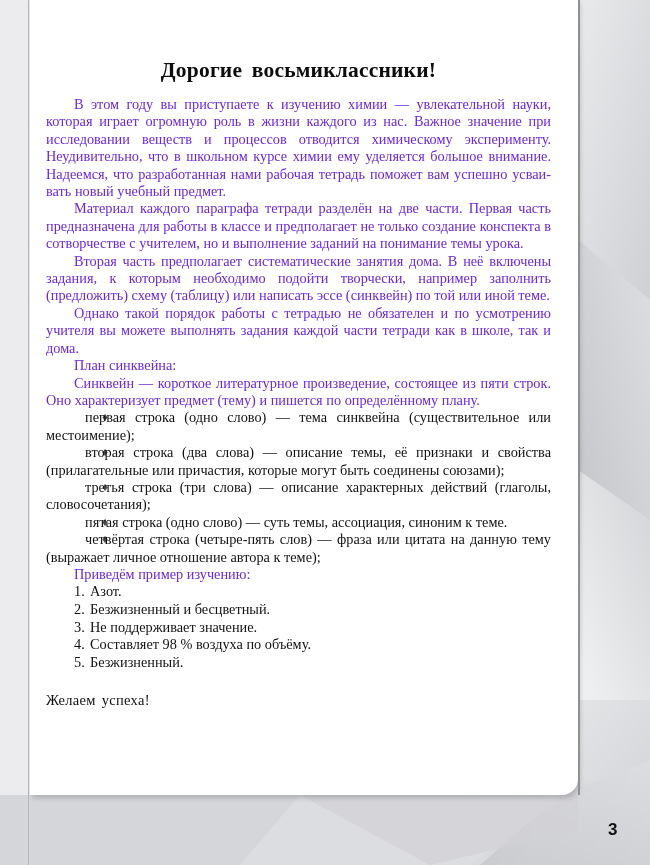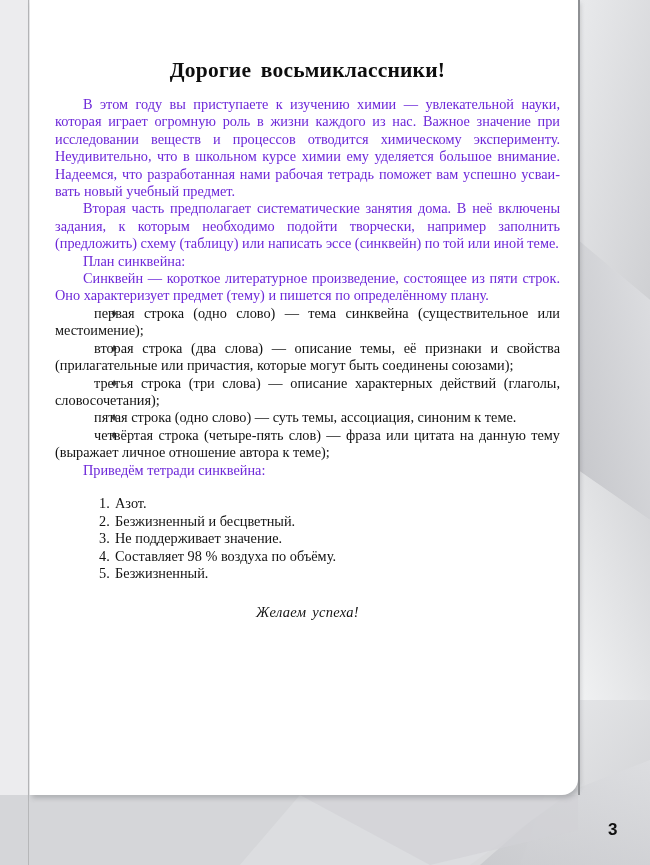--- a/index.html
+++ b/index.html
@@ -55,21 +55,21 @@
     left: 578px;
     top: 0;
     width: 2px;
     height: 795px;
     background: #8e9093;
     z-index: 4;
   }
 
   #content {
     position: absolute;
-    left: 25px;
+    left: 16px;
     top: 58px;
     width: 505px;
   }
 
   #doc-title {
     font-size: 21.5px;
     font-weight: bold;
     text-align: center;
     letter-spacing: 0.2px;
     word-spacing: 4px;
@@ -104,40 +104,38 @@
   ul.plan-list li .bullet-diamond {
     display: inline-block;
     width: 11px;
     color: #4a4a4a;
     font-size: 12px;
     vertical-align: 1px;
   }
 
   ol.example-list {
     list-style: none;
-    margin: 16px;
+    margin: 0;
     padding: 0;
   }
   ol.example-list li {
     font-size: 14.3px;
     line-height: 17.6px;
     margin: 0;
     padding: 0 0 0 28px;
     color: #121212;
     white-space: nowrap;
   }
   ol.example-list li .num {
     display: inline-block;
     min-width: 16px;
   }
 
   #closing-line {
     font-size: 14.5px;
-    font-style: italic;
-    text-align: center;
     margin: 21px 0 0 0;
     letter-spacing: 0.3px;
     word-spacing: 2px;
     color: #121212;
   }
 
   #page-number {
     position: absolute;
     left: 608px;
     top: 820px;
@@ -180,34 +178,36 @@
 
 <div id="fold-line"></div>
 <div id="sheet-right-edge"></div>
 
 <div id="page-sheet">
   <div id="content">
 
     <h1 id="doc-title">Дорогие  восьмиклассники!</h1>
 
     <p class="body-par">В этом году вы приступаете к изучению химии — увлекатель­ной науки, которая играет огромную роль в жизни каждого из нас. Важное значение при исследовании веществ и процессов от­водится химическому эксперименту. Неудивительно, что в школь­ном курсе химии ему уделяется большое внимание. Надеемся, что разработанная нами рабочая тетрадь поможет вам успешно усваи­вать новый учебный предмет.</p>
+    <p class="body-par">Материал каждого параграфа тетради разделён на две части. Первая часть предназначена для работы в классе и предполагает не только создание конспекта в сотворчестве с учителем, но и вы­полнение заданий на понимание темы урока.</p>
     <p class="body-par">Вторая часть предполагает систематические занятия дома. В неё включены задания, к которым необходимо подойти творче­ски, например заполнить (предложить) схему (таблицу) или напи­сать эссе (синквейн) по той или иной теме.</p>
+    <p class="body-par">Однако такой порядок работы с тетрадью не обязателен и по усмотрению учителя вы можете выполнять задания каждой части тетради как в школе, так и дома.</p>
     <p class="body-par">План синквейна:</p>
 
     <p class="body-par">Синквейн — короткое литературное произведение, состоящее из пяти строк. Оно характеризует предмет (тему) и пишется по определённому плану.</p>
 
     <ul class="plan-list">
       <li><span class="bullet-diamond">♦</span><span>первая строка (одно слово) — тема синквейна (существитель­ное или местоимение);</span></li>
       <li><span class="bullet-diamond">♦</span><span>вторая строка (два слова) — описание темы, её признаки и свойства (прилагательные или причастия, которые могут быть соединены союзами);</span></li>
       <li><span class="bullet-diamond">♦</span><span>третья строка (три слова) — описание характерных действий (глаголы, словосочетания);</span></li>
       <li><span class="bullet-diamond">♦</span><span>пятая строка (одно слово) — суть темы, ассоциация, сино­ним к теме.</span></li>
       <li><span class="bullet-diamond">♦</span><span>четвёртая строка (четыре-пять слов) — фраза или цитата на данную тему (выражает личное отношение автора к теме);</span></li>
     </ul>
 
-    <p class="body-par">Приведём тетради синквейна:</p>
+    <p class="body-par">Приведём пример изучению:</p>
 
     <ol class="example-list">
       <li><span class="num">1.</span><span>Азот.</span></li>
       <li><span class="num">2.</span><span>Безжизненный и бесцветный.</span></li>
       <li><span class="num">3.</span><span>Не поддерживает значение.</span></li>
       <li><span class="num">4.</span><span>Составляет 98 % воздуха по объёму.</span></li>
       <li><span class="num">5.</span><span>Безжизненный.</span></li>
     </ol>
 
     <p id="closing-line">Желаем успеха!</p>

